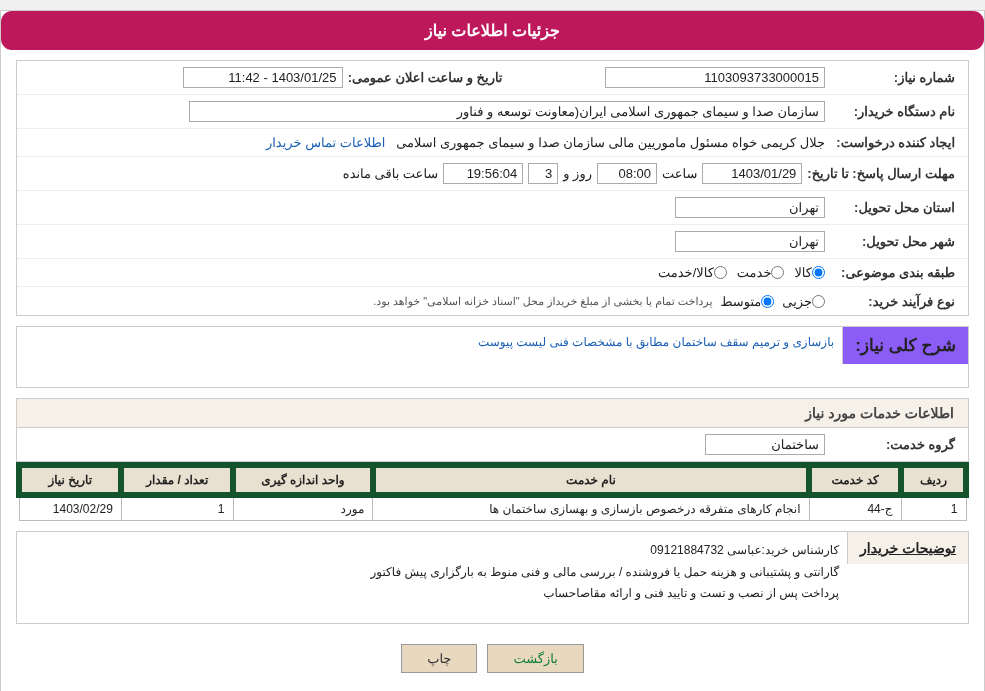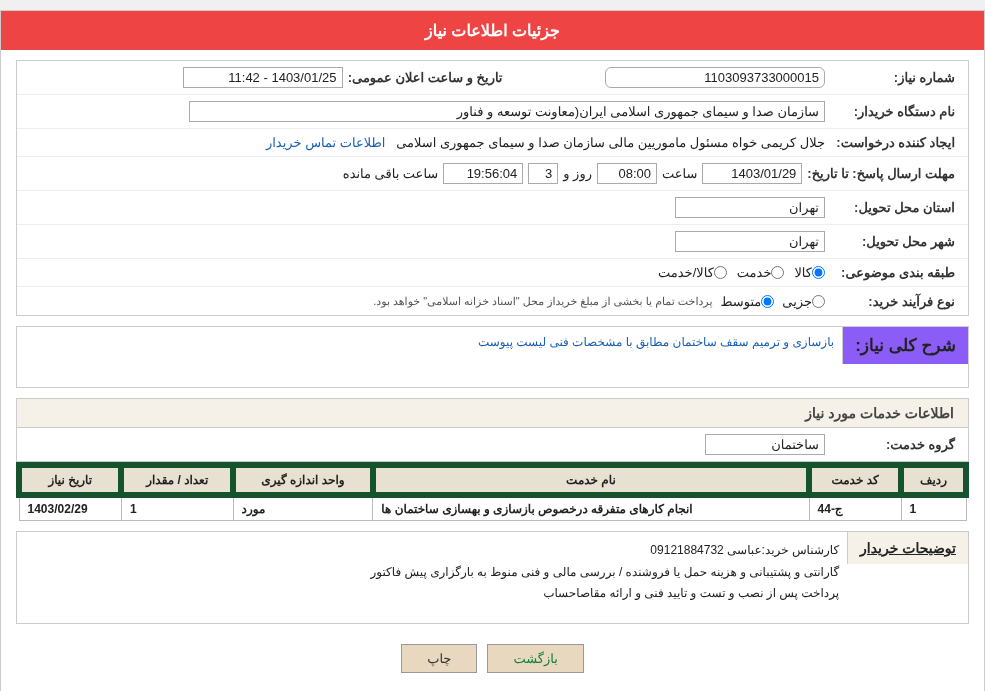--- a/index.html
+++ b/index.html
@@ -10,26 +10,27 @@
       font-size: 13px;
       color: #222;
     }
     .page-wrapper {
       max-width: 985px;
       margin: 10px auto;
       background: #fff;
       border: 1px solid #ccc;
     }
     .page-header {
-      background: #ef4444;
+      background: #be185d;
       color: #fff;
       text-align: center;
       padding: 10px 0;
       font-size: 16px;
       font-weight: bold;
+      border-radius: 11px;
     }
     .content {
       padding: 10px 15px;
     }
     .info-section {
       border: 1px solid #ccc;
       margin-bottom: 10px;
     }
     .info-row {
       display: flex;
@@ -99,22 +100,21 @@
     table th {
       background: #e8e0d0;
       border: 6px solid #14532d;
       padding: 5px 8px;
       text-align: center;
       font-weight: bold;
     }
     table td {
       border: 1px solid #bbb;
       padding: 4px 8px;
-      text-align: left;
-      font-weight: bold;
+      text-align: right;
     }
     .notes-box {
       border: 1px solid #ccc;
       padding: 8px;
       margin-bottom: 10px;
       font-size: 12px;
       line-height: 1.8;
       min-height: 80px;
     }
     .button-row {
@@ -159,21 +159,21 @@
 
   <div class="page-header">جزئیات اطلاعات نیاز</div>
 
   <div class="content">
 
     <div class="info-section">
 
       <div class="info-row">
         <span class="label">شماره نیاز:</span>
         <span class="value">
-          <span class="input-box" style="min-width:220px;border-radius:6px;">1103093733000015</span>
+          <span class="input-box" style="min-width:220px;">1103093733000015</span>
         </span>
         <span class="label" style="min-width:160px;">تاریخ و ساعت اعلان عمومی:</span>
         <span class="value">
           <span class="input-box" style="min-width:160px;">1403/01/25 - 11:42</span>
         </span>
       </div>
 
       <div class="info-row">
         <span class="label">نام دستگاه خریدار:</span>
         <span class="value">

